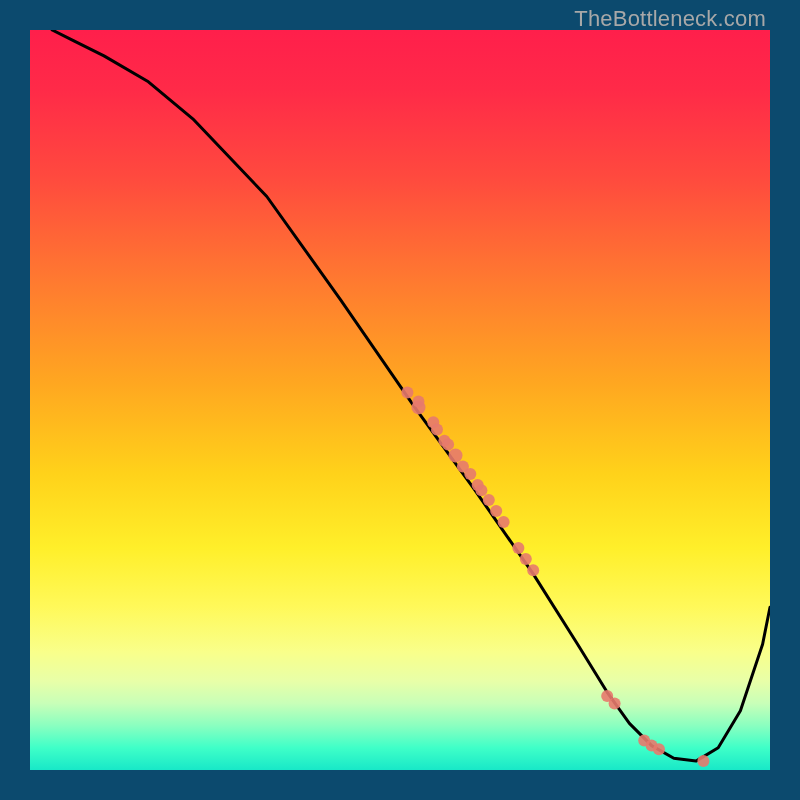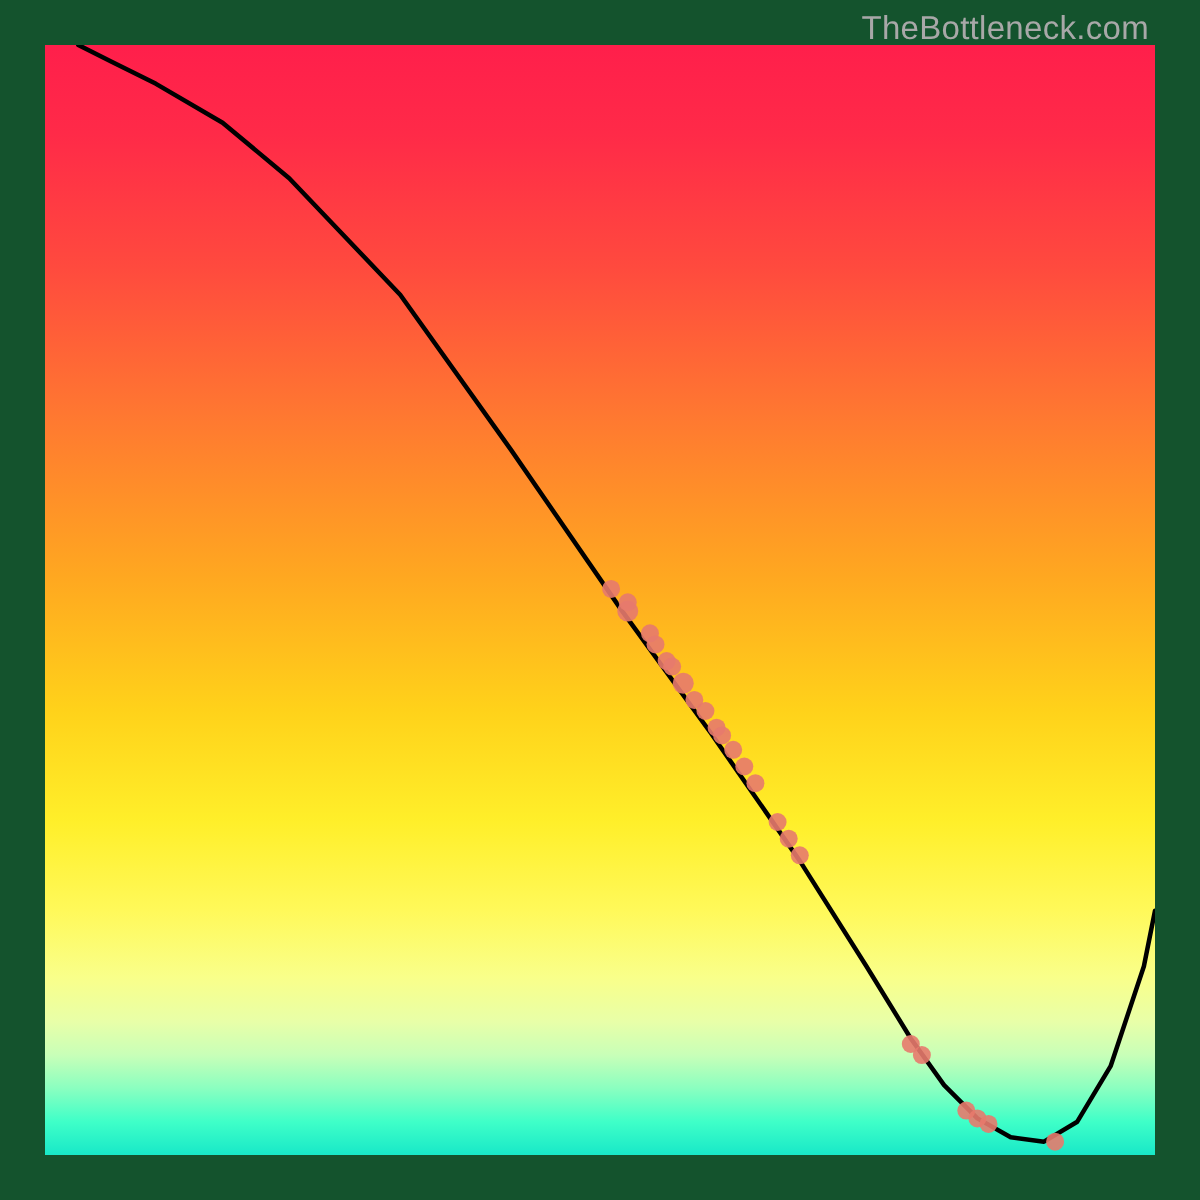--- a/index.html
+++ b/index.html
@@ -8,21 +8,21 @@
     width: 800px;
     height: 800px;
     background: #000;
     overflow: hidden;
     font-family: Arial, Helvetica, sans-serif;
   }
   .stage {
     position: relative;
     width: 800px;
     height: 800px;
-    background: #14532d;
+    background: #0c4a6e;
   }
   .plot {
     position: absolute;
     left: 30px;
     top: 30px;
     width: 740px;
     height: 740px;
     background: linear-gradient(to bottom,
       #ff1f4b 0%,
       #ff2a48 8%,

